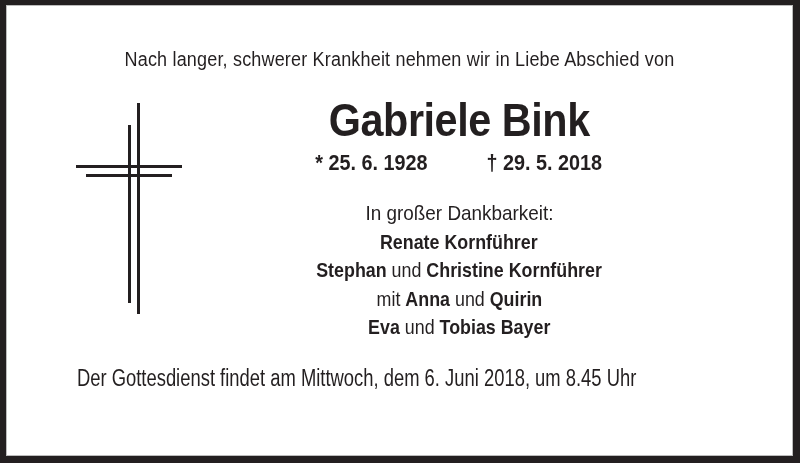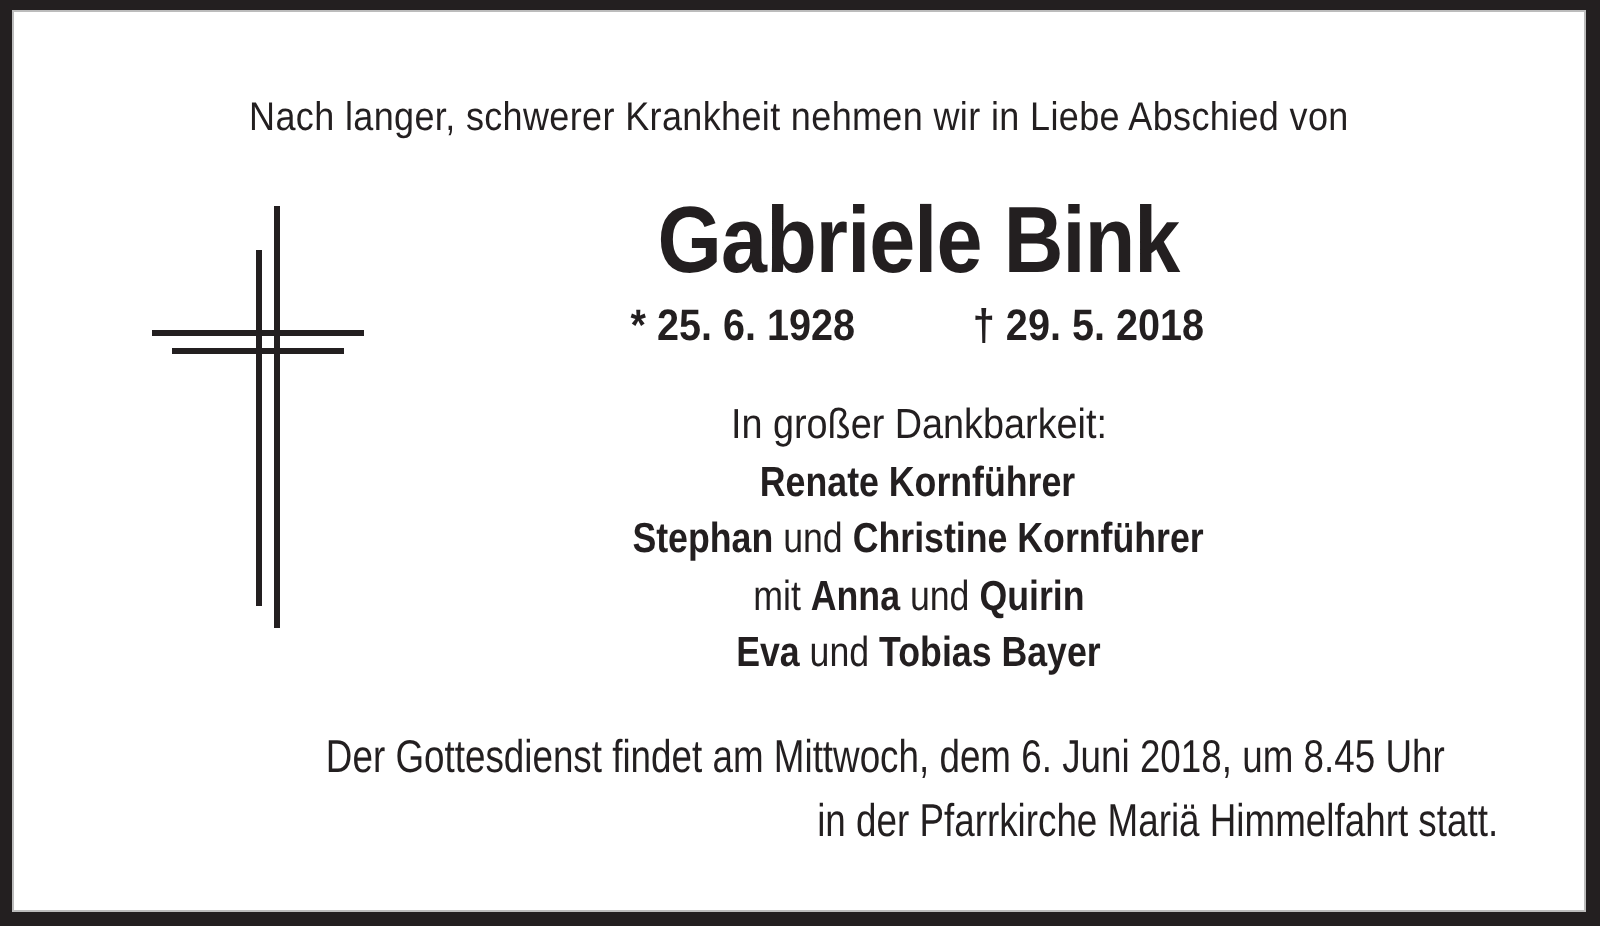--- a/index.html
+++ b/index.html
@@ -52,21 +52,21 @@
   }
   .family {
     top: 193px;
     font-size: 21px; line-height: 28.5px;
   }
   .family p { margin: 0; }
   .seg-b { font-weight: bold; }
   .seg-r { font-weight: normal; }
   .service {
     position: absolute; left: 0; right: 0; top: 357px;
-    margin: 0; text-align: right;
+    margin: 0; text-align: left;
     font-size: 23px; line-height: 31.5px;
   }
   .service p { margin: 0; }
 </style>
 </head>
 <body>
 
 <div class="notice">
   <div class="inner">
 
@@ -89,17 +89,16 @@
     <div class="centered-col family txt">
       <p><span class="cond">In großer Dankbarkeit:</span></p>
       <p><span class="cond85"><span class="seg-b">Renate Kornführer</span></span></p>
       <p><span class="cond85"><span class="seg-b">Stephan</span><span class="seg-r"> und </span><span class="seg-b">Christine Kornführer</span></span></p>
       <p><span class="cond85"><span class="seg-r">mit </span><span class="seg-b">Anna</span><span class="seg-r"> und </span><span class="seg-b">Quirin</span></span></p>
       <p><span class="cond85"><span class="seg-b">Eva</span><span class="seg-r"> und </span><span class="seg-b">Tobias Bayer</span></span></p>
     </div>
 
     <div class="service txt">
       <p><span class="cond80">Der Gottesdienst findet am Mittwoch, dem 6. Juni 2018, um 8.45 Uhr</span></p>
-      <p><span class="cond80">in der Pfarrkirche Mariä Himmelfahrt statt.</span></p>
     </div>
 
   </div>
 </div>
 
 </body></html>

